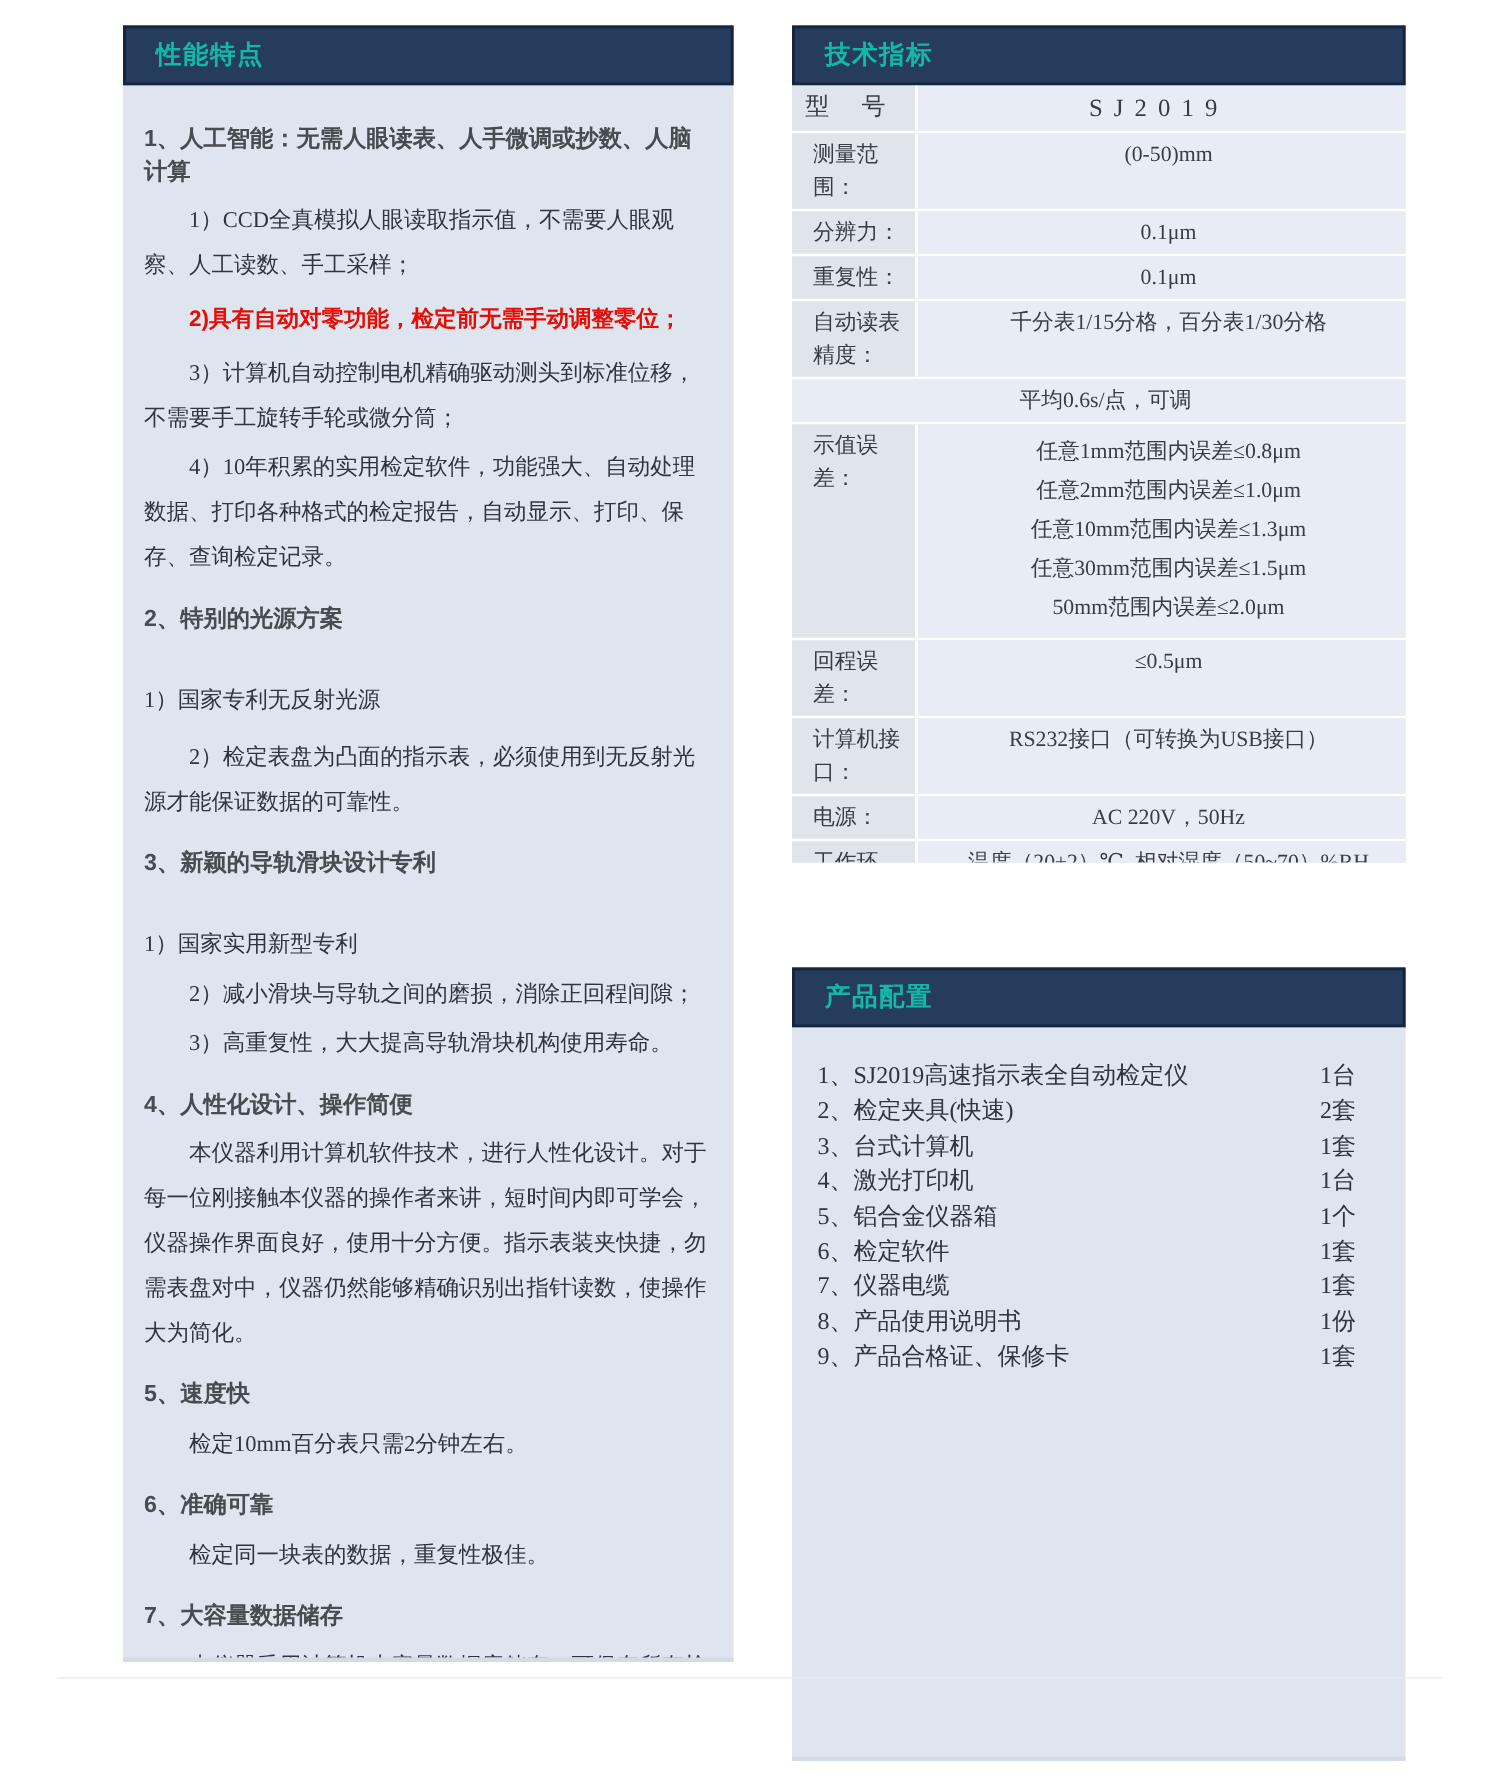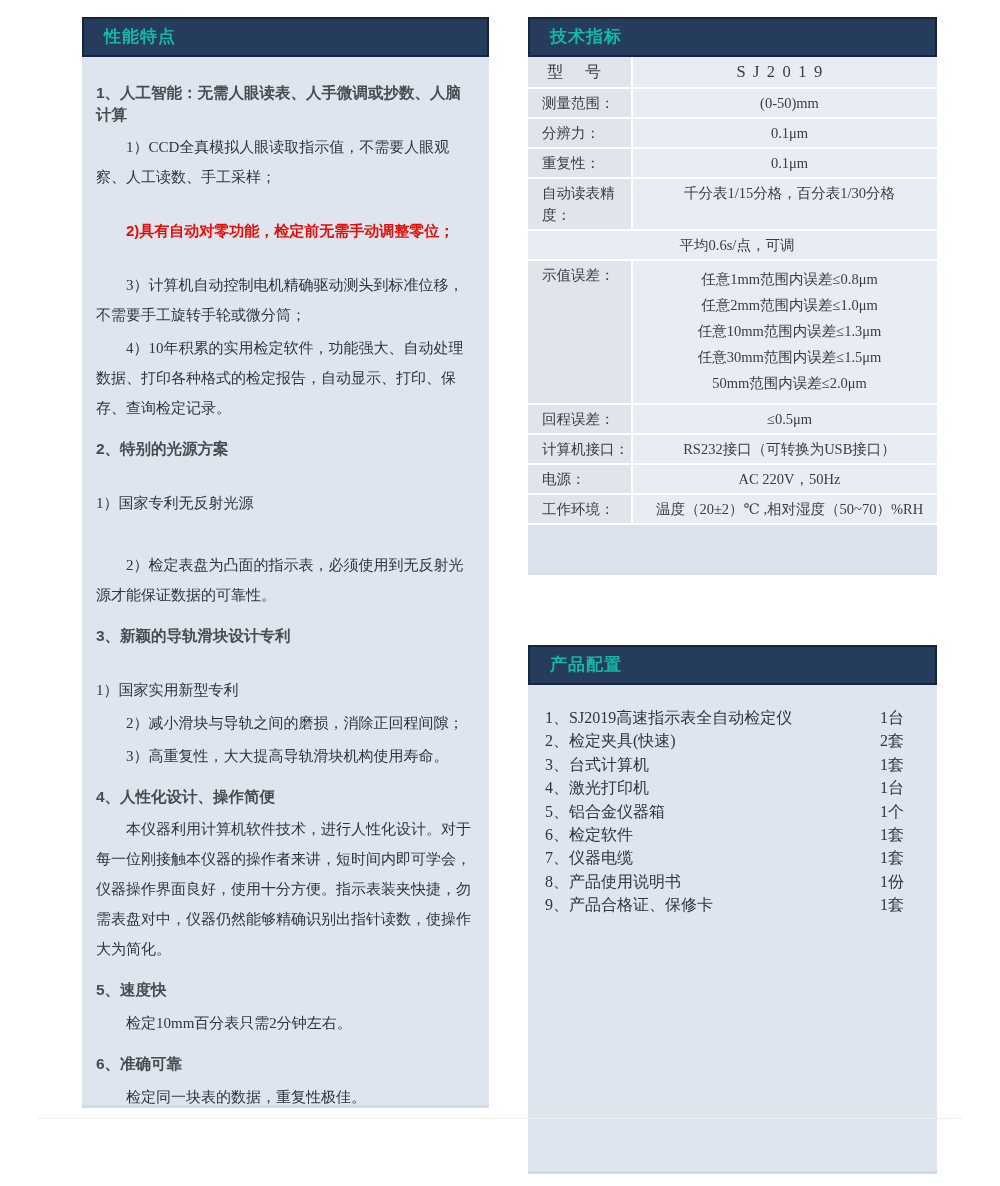--- a/index.html
+++ b/index.html
@@ -31,29 +31,29 @@
     margin:15px 0 7px 0;line-height:1.4;
   }
   .para{
     font-size:15px;line-height:30px;margin:3px 0;color:#30343c;
     text-indent:2em;
   }
   .para.plain{text-indent:0;}
   .para.red{
     color:#e50e07;font-weight:bold;
     font-family:"Liberation Sans","DejaVu Sans",sans-serif;
-    margin:24px 0;
+    margin:6px 0;
   }
   .gap-lg{margin-top:28px;}
-  .gap-md{margin-top:32px;font-family:Liberation Serif, serif;}
+  .gap-md{margin-top:8px;font-family:Liberation Serif, serif;}
 
   
   .spec-row{display:flex;border-bottom:2px solid #ffffff;font-size:14.5px;}
   .spec-label{
-    flex:none;width:105px;box-sizing:border-box;background:#e0e4eb;
+    flex:none;width:84px;box-sizing:border-box;background:#e0e4eb;
     border-right:2px solid #ffffff;padding:3px 2px 3px 14px;
     line-height:22px;color:#383c44;
   }
   .spec-value{flex:1;background:#e8ecf4;padding:3px 4px 3px 13px;line-height:22px;color:#383c44;text-align:center;}
   .spec-line{white-space:nowrap;}
   .spec-row.model .spec-label{
     text-align:center;padding-left:0;letter-spacing:0.55em;font-size:16px;line-height:24px;
   }
   .spec-row.model .spec-value{
     text-align:center;letter-spacing:0.45em;font-size:16.5px;line-height:24px;padding-left:0;

